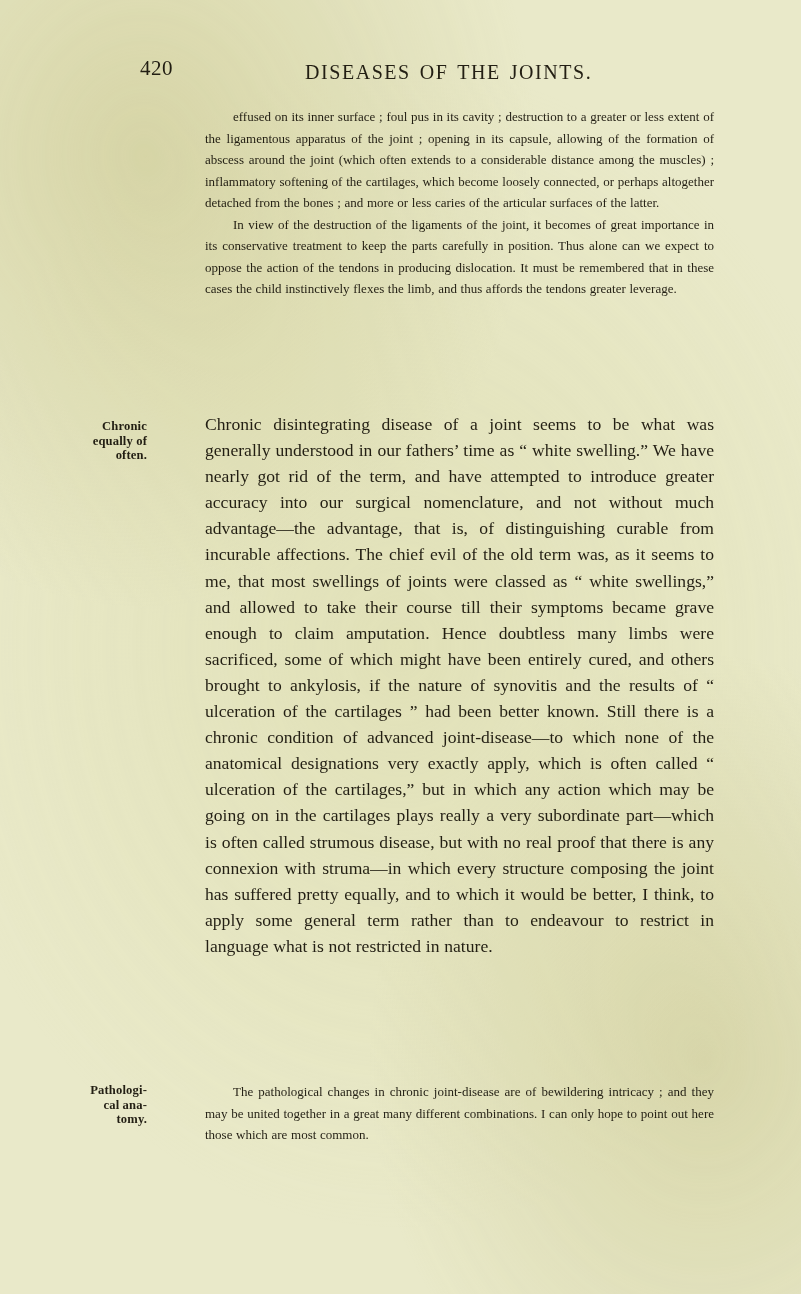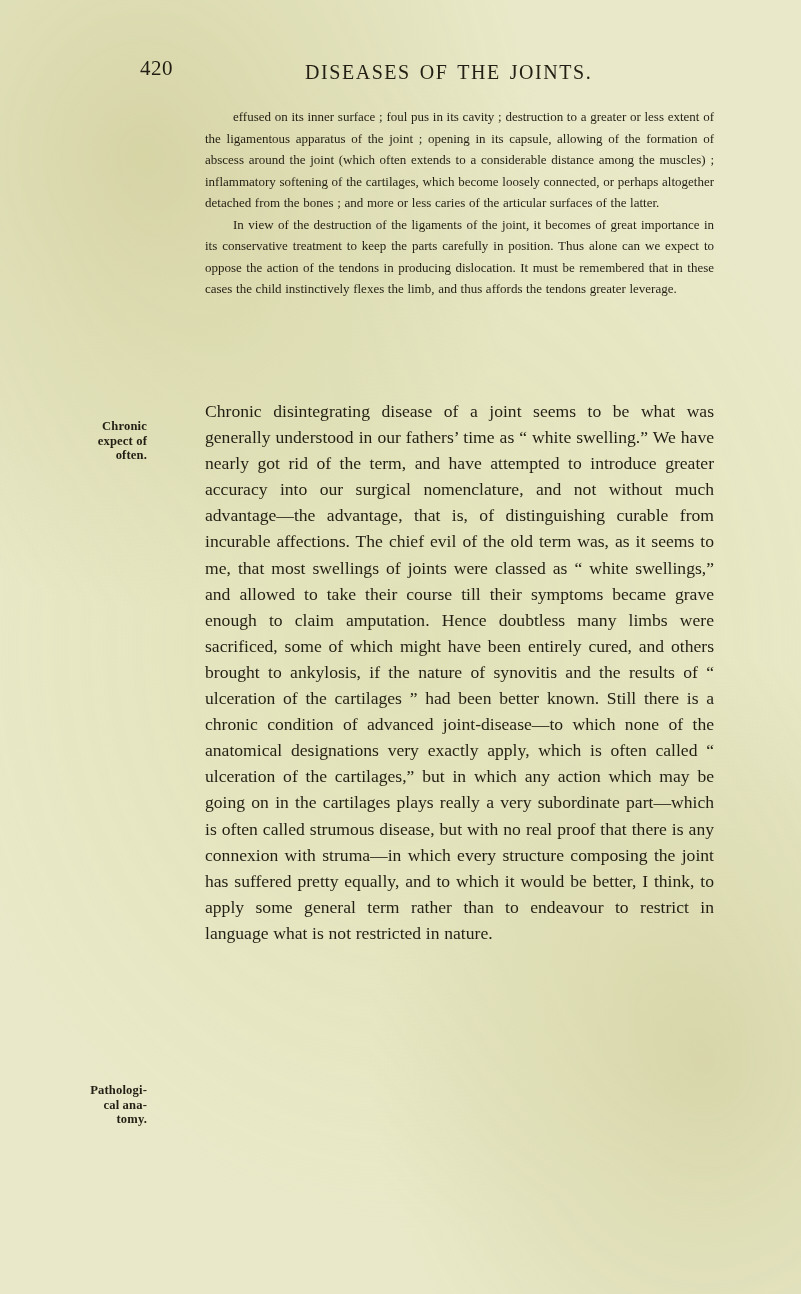--- a/index.html
+++ b/index.html
@@ -70,21 +70,21 @@
     line-height: 21.55px;
     text-align: justify;
     text-indent: 28px;
     word-spacing: 0.4px;
   }
   p.small.tight { text-indent: 28px; }
 
   .block-large {
     position: absolute;
     left: 205px;
-    top: 398px;
+    top: 411px;
     width: 509px;
   }
   p.large {
     margin: 0;
     font-size: 17.6px;
     line-height: 26.1px;
     text-align: justify;
     text-indent: 0;
     word-spacing: 0.3px;
   }
@@ -123,24 +123,27 @@
 
   <div class="column">
     <p class="small">effused on its inner surface ; foul pus in its cavity ; destruction to a greater or less extent of the ligamentous apparatus of the joint ; opening in its capsule, allowing of the formation of abscess around the joint (which often extends to a considerable distance among the muscles) ; inflammatory softening of the cartilages, which become loosely connected, or perhaps altogether detached from the bones ; and more or less caries of the articular surfaces of the latter.</p>
     <p class="small tight">In view of the destruction of the ligaments of the joint, it becomes of great importance in its conservative treatment to keep the parts carefully in position.  Thus alone can we expect to oppose the action of the tendons in producing dislocation.  It must be remembered that in these cases the child instinctively flexes the limb, and thus affords the tendons greater leverage.</p>
   </div>
 
   <div class="block-large">
     <p class="large">Chronic disintegrating disease of a joint seems to be what was generally understood in our fathers’ time as “ white swelling.”  We have nearly got rid of the term, and have attempted to introduce greater accuracy into our surgical nomenclature, and not without much advantage—the advantage, that is, of distinguishing curable from incurable affections. The chief evil of the old term was, as it seems to me, that most swellings of joints were classed as “ white swellings,” and allowed to take their course till their symptoms became grave enough to claim amputation.  Hence doubtless many limbs were sacrificed, some of which might have been entirely cured, and others brought to ankylosis, if the nature of synovitis and the results of “ ulceration of the cartilages ” had been better known.  Still there is a chronic condition of advanced joint-disease—to which none of the anatomical designations very exactly apply, which is often called “ ulceration of the cartilages,” but in which any action which may be going on in the cartilages plays really a very subordinate part—which is often called strumous disease, but with no real proof that there is any connexion with struma—in which every structure composing the joint has suffered pretty equally, and to which it would be better, I think, to apply some general term rather than to endeavour to restrict in language what is not restricted in nature.</p>
   </div>
 
+  <div class="block-tail">
+    <p class="small">The pathological changes in chronic joint-disease are of bewildering intricacy ; and they may be united together in a great many different combinations.  I can only hope to point out here those which are most common.</p>
+  </div>
 
   <div class="sidenote" id="sidenote-chronic">
     <span class="ln">Chronic</span>
-    <span class="ln">expect of</span>
+    <span class="ln">equally of</span>
     <span class="ln">often.</span>
   </div>
 
   <div class="sidenote" id="sidenote-pathology">
     <span class="ln">Pathologi-</span>
     <span class="ln">cal ana-</span>
     <span class="ln">tomy.</span>
   </div>
 
   <div class="paper-grain"></div>

